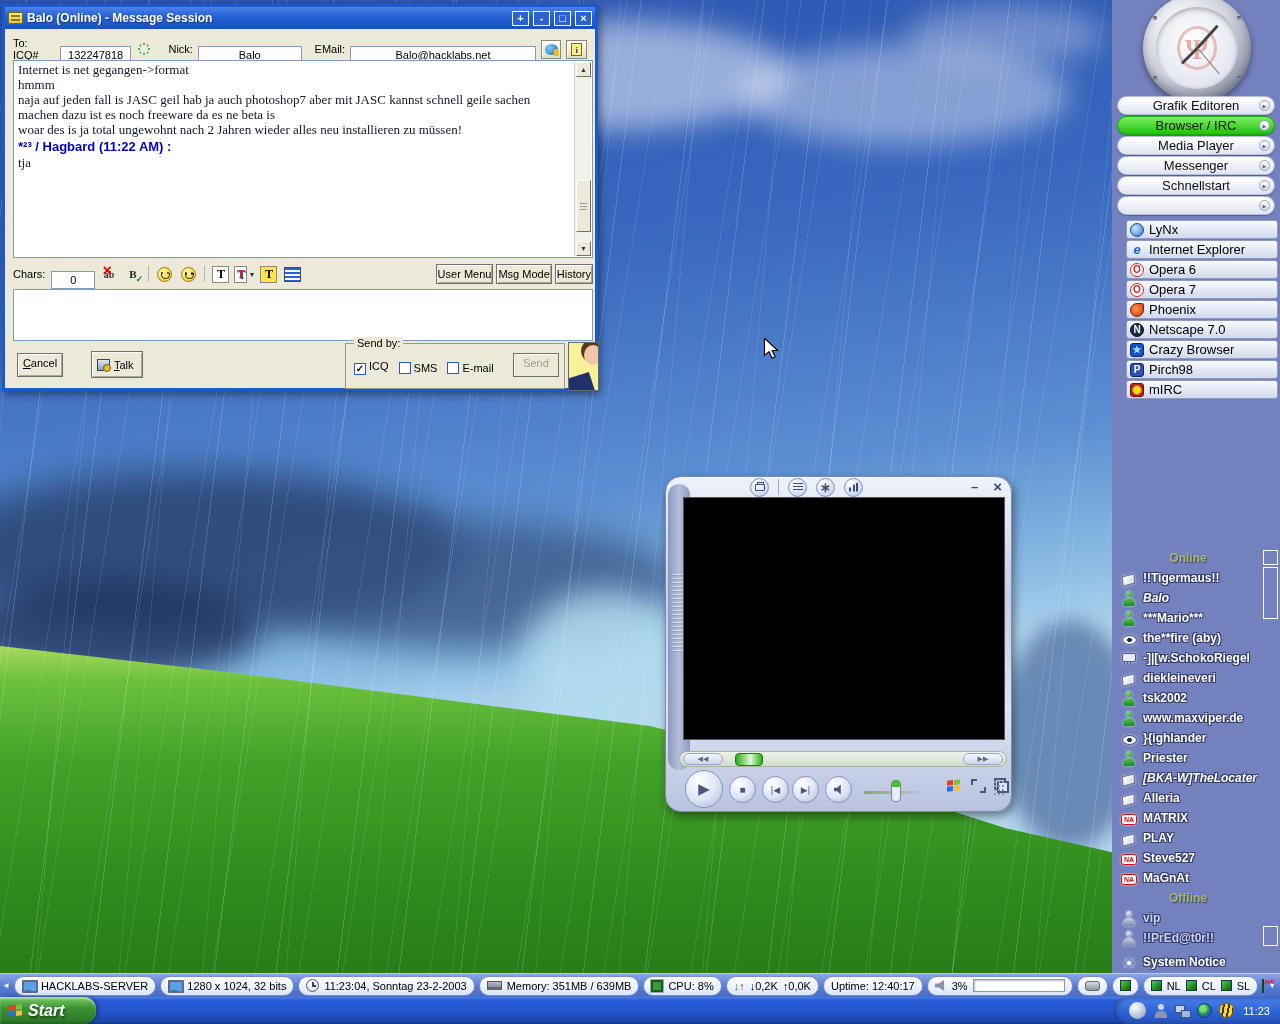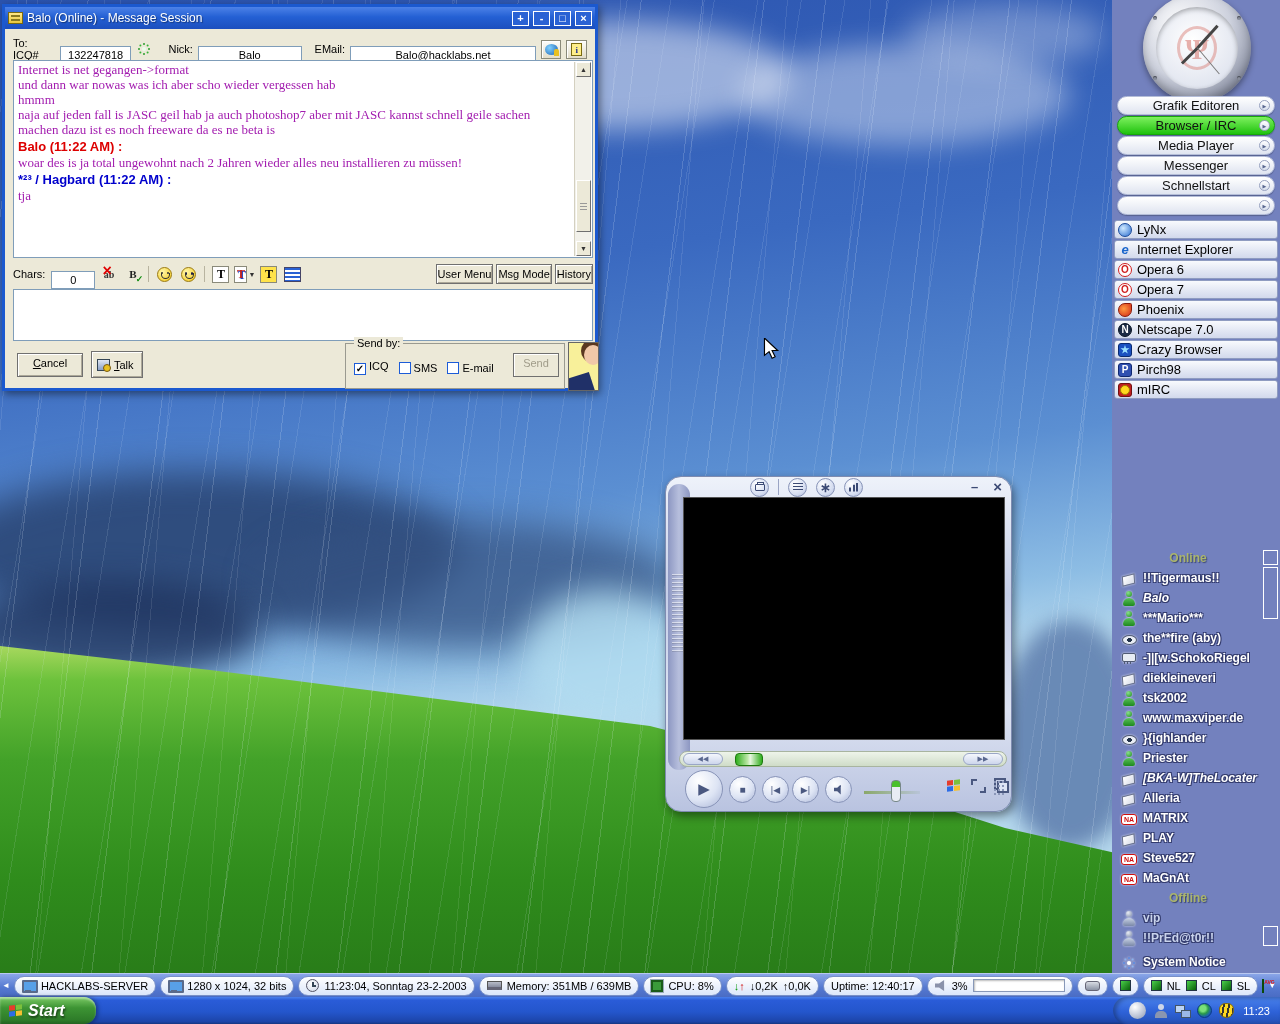--- a/index.html
+++ b/index.html
@@ -24,38 +24,38 @@
   #rain { position:absolute; inset:0; opacity:.8; pointer-events:none;
     background-image:
       repeating-linear-gradient(97deg, rgba(235,245,255,0) 0 26px, rgba(235,245,255,.22) 26px 27px, rgba(235,245,255,0) 27px 61px),
       repeating-linear-gradient(99deg, rgba(220,235,250,0) 0 17px, rgba(220,235,250,.15) 17px 18px, rgba(220,235,250,0) 18px 43px),
       repeating-linear-gradient(95deg, rgba(255,255,255,0) 0 37px, rgba(255,255,255,.12) 37px 38px, rgba(255,255,255,0) 38px 83px); }
 
   
   #icq { position:absolute; left:2px; top:4px; width:596px; height:387px; z-index:20;
     background:#ece9d8; border:3px solid #1b59cf; box-shadow:2px 3px 8px rgba(0,0,0,.45); }
   #icq .tbar { height:22px; background:linear-gradient(180deg,#4d82e8,#2460d4 45%,#1c4fbe); display:flex; align-items:center; padding:0 3px; gap:4px; }
-  #icq .tbar .ttl { color:#fff; font-weight:normal; font-size:12px; flex:1; text-shadow:1px 1px 1px rgba(0,0,0,.4); white-space:nowrap; overflow:hidden; }
+  #icq .tbar .ttl { color:#fff; font-weight:bold; font-size:12px; flex:1; text-shadow:1px 1px 1px rgba(0,0,0,.4); white-space:nowrap; overflow:hidden; }
   .ticon { width:15px; height:12px; background:linear-gradient(180deg,#ffe98a,#e8c83e); border:1px solid #7a6a10; position:relative; }
   .ticon::after { content:""; position:absolute; left:2px; top:2px; right:2px; height:2px; background:#8a7a20; box-shadow:0 4px 0 #8a7a20; }
   .wbtn { width:17px; height:15px; background:#2a62d4; border:1px solid #fff; color:#fff; font:bold 11px/12px "Liberation Sans",sans-serif; text-align:center; }
   #icq .hdr-row { display:flex; align-items:center; gap:5px; padding:5px 8px 4px 8px; font-size:11px; color:#000; }
   .field { background:#fff; border:1px solid #7f9db9; height:18px; font-size:11px; text-align:center; line-height:16px; overflow:hidden; white-space:nowrap;margin-top:12px; }
   .f-icq { width:72px; } .f-nick { width:106px; } .f-mail { width:190px; }
   .flower { position:relative; width:16px; height:16px; }
   .flower::before { content:""; position:absolute; left:6px; top:6px; width:4px; height:4px; border-radius:50%; background:#eaffea;
     box-shadow:0 -5px 0 -1px #2e9c2e, 0 5px 0 -1px #2e9c2e, -5px 0 0 -1px #2e9c2e, 5px 0 0 -1px #2e9c2e,
       -3.6px -3.6px 0 -1px #37b537, 3.6px 3.6px 0 -1px #37b537, -3.6px 3.6px 0 -1px #37b537, 3.6px -3.6px 0 -1px #37b537; }
   .sqbtn { width:21px; height:19px; background:linear-gradient(180deg,#fdfdfb,#e2ddc8); border:1px solid #8a8a7a; box-shadow:inset 1px 1px 0 #fff; display:flex; align-items:center; justify-content:center; }
   .ic-userinfo { width:13px; height:11px; border-radius:50%; background:radial-gradient(circle at 35% 35%,#7fd0ff,#1a5fb0); position:relative; }
   .ic-userinfo::after { content:""; position:absolute; right:-1px; bottom:-1px; width:5px; height:7px; background:#e8c020; border-radius:2px 2px 0 0; }
   .ic-pageinfo { width:11px; height:13px; background:#ffef8a; border:1px solid #7a6a10; font:bold 9px/13px "Liberation Serif",serif; color:#203090; text-align:center; }
 
   #icq .history { position:absolute; left:8px; top:53px; width:580px; height:198px; background:#fff; border:1px solid #7f9db9; padding:1px 20px 1px 4px; overflow:hidden; }
-  .msg { font:13px/15px "Liberation Serif",serif; color:#a21caf; }
+  .msg { font:13px/15px "Liberation Serif",serif; color:#0f172a; }
   .msg.hb, .msg.hr { font:bold 13px/17px "Liberation Sans",sans-serif; margin-top:1px; }
   .msg.hb { color:#0000cc; } .msg.hr { color:#dd0000; }
   .vscroll { position:absolute; right:1px; top:1px; bottom:1px; width:17px; background:#f2f1ea; border-left:1px solid #d4d0c0; }
   .sarrow { position:absolute; left:1px; width:15px; height:15px; background:#ece9d8; border:1px solid; border-color:#fff #6f6f6f #6f6f6f #fff; font-size:7px; color:#333; text-align:center; line-height:14px; }
   .sarrow.up { top:0; } .sarrow.dn { bottom:0; }
   .sthumb { position:absolute; left:1px; width:15px; height:52px; background:#ece9d8; border:1px solid; border-color:#fff #6f6f6f #6f6f6f #fff; }
   .sthumb::after{content:"";position:absolute;left:3px;top:22px;right:3px;height:1px;background:#999;box-shadow:0 3px 0 #999,0 6px 0 #999;}
 
   #icq .toolrow { position:absolute; left:8px; top:256px; width:580px; height:22px; display:flex; align-items:center; gap:3px; font-size:11px; }
   .f-chars { width:44px; margin-left:3px; }
@@ -71,21 +71,21 @@
   .smiley.glasses::before { height:3px; background:#114; box-shadow:6px 0 0 #114; }
   .tbox { width:17px; height:17px; border:1px solid #8a8a7a; background:#fff; font:bold 12px/15px "Liberation Serif",serif; text-align:center; color:#000; }
   .tbox.color { color:#c02020; text-shadow:1px 1px 0 #2040c0; }
   .tbox.hl { background:#ffe34a; }
   .ddarr { font-size:7px; color:#333; margin-left:1px; }
   .ic-fmt { width:17px; height:15px; border:1px solid #446; background:repeating-linear-gradient(180deg,#2a62d4 0 2px,#fff 2px 4px); }
   .toolsp { flex:1; }
   .btn { background:#ece9d8; border:1px solid #707070; box-shadow:inset 1px 1px 0 #fff, inset -1px -1px 0 #aca899; font-size:11px; color:#000; padding:3px 1px; text-align:center; }
   #icq .inputarea { position:absolute; left:8px; top:282px; width:580px; height:52px; background:#fff; border:1px solid #7f9db9; }
   #icq .footer { position:absolute; left:0; top:336px; width:590px; height:48px; }
-  .btn-cancel { position:absolute; left:12px; top:10px; width:66px; height:24px; }
+  .btn-cancel { position:absolute; left:12px; top:10px; width:46px; height:24px; }
   .btn-talk { position:absolute; left:86px; top:8px; width:52px; height:27px; display:flex; align-items:center; gap:4px; padding:2px 5px; }
   .ic-talk { width:13px; height:12px; background:linear-gradient(180deg,#dfe6f2,#8aa0c8); border:1px solid #345; position:relative; }
   .ic-talk::after { content:""; position:absolute; right:-2px; bottom:-2px; width:6px; height:6px; background:#e8c020; border-radius:50%; border:1px solid #7a5a10; }
   .ul-first { display:block; }
   .ul-first::first-letter { text-decoration:underline; }
   .sendby { position:absolute; left:340px; top:0px; width:220px; height:46px; border:1px solid #9a9a90; font-size:11px; }
   .sendby .legend { position:absolute; left:8px; top:-7px; background:#ece9d8; padding:0 3px; }
   .sendby .opts { position:absolute; left:8px; top:16px; display:flex; gap:10px; align-items:center; }
   .chk { width:12px; height:12px; background:#fff; border:1px solid #1c5cd8; display:inline-block; vertical-align:-2px; margin-right:3px; font:bold 10px/10px "Liberation Sans",sans-serif; text-align:center; color:#000; }
   .btn-send { position:absolute; right:5px; top:9px; width:46px; height:24px; color:#a09c8a; box-shadow:inset 1px 1px 0 #fff; }
@@ -153,21 +153,21 @@
   .screw { position:absolute; width:4px; height:4px; border-radius:50%; background:#8a8f9e; box-shadow:inset 0 1px 1px rgba(0,0,0,.5); }
 
   #launcher { position:absolute; left:5px; top:96px; width:158px; }
   .pill { position:relative; height:19px; margin-bottom:1px; border-radius:10px; border:1px solid #b4bdd8; background:linear-gradient(180deg,#ffffff,#dfe4f0);
     box-shadow:0 1px 1px rgba(0,0,0,.25); display:flex; align-items:center; justify-content:center; font-size:13px; color:#111; }
   .pill.on { background:linear-gradient(180deg,#7df05e,#1fc20e); border-color:#17a80a; }
   .pill .parr { position:absolute; right:4px; top:3px; width:11px; height:11px; border-radius:50%; border:1px solid #98a2c0; background:linear-gradient(180deg,#fff,#d8dfee); }
   .pill .parr::after { content:"▶"; position:absolute; left:2.5px; top:0px; font-size:5px; color:#5a6890; line-height:10px; }
   #appbars { position:absolute; left:2px; top:220px; width:164px; }
   .appbar { height:19px; margin-bottom:1px; border-radius:3px; border:1px solid #8f9cc0; background:linear-gradient(180deg,#f8fafd,#d2d9ec);
-    display:flex; align-items:center; gap:5px; padding-left:3px; font-size:13px; color:#000; }
+    display:flex; align-items:center; gap:5px; padding-left:3px; font-size:13px; color:#000;margin-left:12px; }
   .ai { width:14px; height:14px; border-radius:3px; display:inline-flex; align-items:center; justify-content:center; flex:0 0 14px; font:bold 11px/14px "Liberation Sans",sans-serif; }
   .ai-lynx { border-radius:50%; background:radial-gradient(circle at 35% 35%,#cfe9ff,#2d6fd0); border:1px solid #1a4a9a; }
   .ai-ie { color:#1a66cc; font-style:italic; font-size:13px; }
   .ai-ie::after { content:"e"; }
   .ai-opera { color:#d02020; border:1px solid #d02020; border-radius:50%; background:#fff; }
   .ai-opera::after { content:"O"; font-size:10px; }
   .ai-phoenix { background:radial-gradient(circle at 40% 40%,#ff9a40,#d02818); border-radius:50% 10% 50% 50%; border:1px solid #8a1808; }
   .ai-netscape { border-radius:50%; background:#1a2a44; color:#fff; border:1px solid #0a1524; }
   .ai-netscape::after { content:"N"; font-size:10px; }
   .ai-crazy { background:#1a50c0; color:#9adfff; border:1px solid #0a2a70; }
@@ -306,29 +306,27 @@
     <div class="history">
 
       <div class="vscroll">
         <div class="sarrow up">▲</div>
         <div class="sthumb" style="top:118px"></div>
         <div class="sarrow dn">▼</div>
       </div>
 
         <div class="msg t">Internet is net gegangen-&gt;format</div>
 
-        <div class="msg t">und dann war nowas was ich aber scho wieder vergessen hab</div>
 
 
         <div class="msg t">hmmm</div>
 
 
         <div class="msg t">naja auf jeden fall is JASC geil hab ja auch photoshop7 aber mit JASC kannst schnell geile sachen machen dazu ist es noch freeware da es ne beta is</div>
 
-        <div class="msg hr">Balo  (11:22 AM) :</div>
 
         <div class="msg t">woar des is ja total ungewohnt nach 2 Jahren wieder alles neu installieren zu müssen!</div>
 
         <div class="msg hb">*²³ / Hagbard  (11:22 AM) :</div>
 
         <div class="msg t">tja</div>
       </div>
 
     <div class="toolrow">
       <span>Chars:</span>

